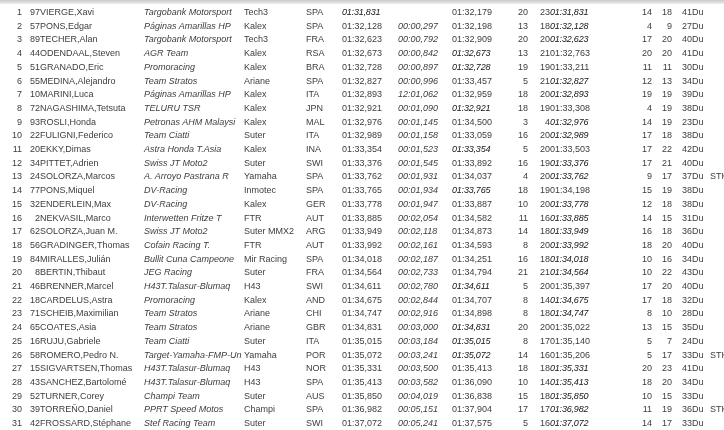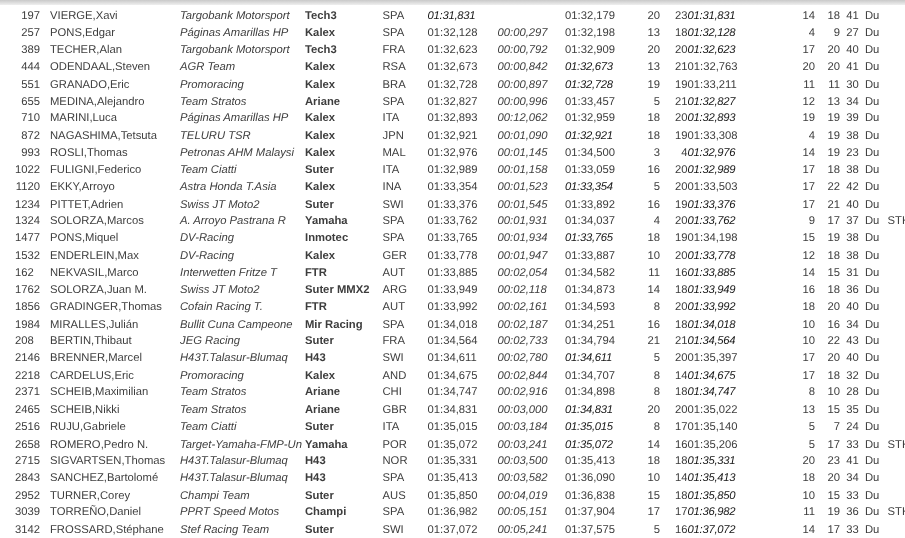--- a/index.html
+++ b/index.html
@@ -17,34 +17,34 @@
     border-collapse:collapse;table-layout:fixed;
     width:724px;margin-top:1px;
   }
   table.results td{
     font-size:9px;color:#3d3d3d;
     height:13.7px;line-height:13.7px;
     white-space:nowrap;overflow:visible;
     padding:0;vertical-align:middle;
   }
   td.c-pos{text-align:right;padding-right:4px;}
-  td.c-num{}
+  td.c-num{text-align:right;}
   td.c-name{padding-left:6px;}
   td.c-team{padding-left:12px;font-style:italic;}
-  td.c-machine{padding-left:16px;font-weight:bold;}
+  td.c-machine{padding-left:16px;}
   td.c-nat{padding-left:22px;}
   td.c-best{padding-left:22px;}
   td.c-gap{padding-left:28px;font-style:italic;}
   td.c-t1{padding-left:8px;}
   td.c-n1{text-align:right;padding-right:2px;}
   td.c-n2{text-align:right;}
   td.c-t2{padding-left:32px;}
   td.c-n3{text-align:right;padding-right:2px;}
   td.c-n4{text-align:right;padding-right:2px;}
-  td.c-n5{text-align:center;padding-right:2px;}
+  td.c-n5{text-align:right;padding-right:2px;}
   td.c-tyre{padding-left:8px;}
   td.c-cls{font-size:8px;padding-left:2px;}
   td .hl{font-weight:normal;font-style:italic;color:#151515;letter-spacing:-0.2px;}
 </style>
 </head>
 <body>
 
 <div class="header-strip"></div>
 
 <table class="results">
@@ -183,21 +183,21 @@
         <td class="c-cls"><span></span></td>
       </tr>
       <tr>
         <td class="c-pos"><span>7</span></td>
         <td class="c-num"><span>10</span></td>
         <td class="c-name"><span>MARINI,Luca</span></td>
         <td class="c-team"><span>Páginas Amarillas HP</span></td>
         <td class="c-machine"><span>Kalex</span></td>
         <td class="c-nat"><span>ITA</span></td>
         <td class="c-best"><span>01:32,893</span></td>
-        <td class="c-gap"><span>00:12,062</span></td>
+        <td class="c-gap"><span>12:01,062</span></td>
         <td class="c-t1"><span>01:32,959</span></td>
         <td class="c-n1"><span>18</span></td>
         <td class="c-n2"><span>20</span></td>
         <td class="c-t2"><span class="hl">01:32,893</span></td>
         <td class="c-n3"><span>19</span></td>
         <td class="c-n4"><span>19</span></td>
         <td class="c-n5"><span>39</span></td>
         <td class="c-tyre"><span>Du</span></td>
         <td class="c-cls"><span></span></td>
       </tr>
@@ -216,21 +216,21 @@
         <td class="c-t2"><span>01:33,308</span></td>
         <td class="c-n3"><span>4</span></td>
         <td class="c-n4"><span>19</span></td>
         <td class="c-n5"><span>38</span></td>
         <td class="c-tyre"><span>Du</span></td>
         <td class="c-cls"><span></span></td>
       </tr>
       <tr>
         <td class="c-pos"><span>9</span></td>
         <td class="c-num"><span>93</span></td>
-        <td class="c-name"><span>ROSLI,Thomas</span></td>
+        <td class="c-name"><span>ROSLI,Honda</span></td>
         <td class="c-team"><span>Petronas AHM Malaysi</span></td>
         <td class="c-machine"><span>Kalex</span></td>
         <td class="c-nat"><span>MAL</span></td>
         <td class="c-best"><span>01:32,976</span></td>
         <td class="c-gap"><span>00:01,145</span></td>
         <td class="c-t1"><span>01:34,500</span></td>
         <td class="c-n1"><span>3</span></td>
         <td class="c-n2"><span>4</span></td>
         <td class="c-t2"><span class="hl">01:32,976</span></td>
         <td class="c-n3"><span>14</span></td>
@@ -254,21 +254,21 @@
         <td class="c-t2"><span class="hl">01:32,989</span></td>
         <td class="c-n3"><span>17</span></td>
         <td class="c-n4"><span>18</span></td>
         <td class="c-n5"><span>38</span></td>
         <td class="c-tyre"><span>Du</span></td>
         <td class="c-cls"><span></span></td>
       </tr>
       <tr>
         <td class="c-pos"><span>11</span></td>
         <td class="c-num"><span>20</span></td>
-        <td class="c-name"><span>EKKY,Arroyo</span></td>
+        <td class="c-name"><span>EKKY,Dimas</span></td>
         <td class="c-team"><span>Astra Honda T.Asia</span></td>
         <td class="c-machine"><span>Kalex</span></td>
         <td class="c-nat"><span>INA</span></td>
         <td class="c-best"><span>01:33,354</span></td>
         <td class="c-gap"><span>00:01,523</span></td>
         <td class="c-t1"><span class="hl">01:33,354</span></td>
         <td class="c-n1"><span>5</span></td>
         <td class="c-n2"><span>20</span></td>
         <td class="c-t2"><span>01:33,503</span></td>
         <td class="c-n3"><span>17</span></td>
@@ -463,21 +463,21 @@
         <td class="c-t2"><span>01:35,397</span></td>
         <td class="c-n3"><span>17</span></td>
         <td class="c-n4"><span>20</span></td>
         <td class="c-n5"><span>40</span></td>
         <td class="c-tyre"><span>Du</span></td>
         <td class="c-cls"><span></span></td>
       </tr>
       <tr>
         <td class="c-pos"><span>22</span></td>
         <td class="c-num"><span>18</span></td>
-        <td class="c-name"><span>CARDELUS,Eric</span></td>
+        <td class="c-name"><span>CARDELUS,Astra</span></td>
         <td class="c-team"><span>Promoracing</span></td>
         <td class="c-machine"><span>Kalex</span></td>
         <td class="c-nat"><span>AND</span></td>
         <td class="c-best"><span>01:34,675</span></td>
         <td class="c-gap"><span>00:02,844</span></td>
         <td class="c-t1"><span>01:34,707</span></td>
         <td class="c-n1"><span>8</span></td>
         <td class="c-n2"><span>14</span></td>
         <td class="c-t2"><span class="hl">01:34,675</span></td>
         <td class="c-n3"><span>17</span></td>
@@ -501,21 +501,21 @@
         <td class="c-t2"><span class="hl">01:34,747</span></td>
         <td class="c-n3"><span>8</span></td>
         <td class="c-n4"><span>10</span></td>
         <td class="c-n5"><span>28</span></td>
         <td class="c-tyre"><span>Du</span></td>
         <td class="c-cls"><span></span></td>
       </tr>
       <tr>
         <td class="c-pos"><span>24</span></td>
         <td class="c-num"><span>65</span></td>
-        <td class="c-name"><span>SCHEIB,Nikki</span></td>
+        <td class="c-name"><span>COATES,Asia</span></td>
         <td class="c-team"><span>Team Stratos</span></td>
         <td class="c-machine"><span>Ariane</span></td>
         <td class="c-nat"><span>GBR</span></td>
         <td class="c-best"><span>01:34,831</span></td>
         <td class="c-gap"><span>00:03,000</span></td>
         <td class="c-t1"><span class="hl">01:34,831</span></td>
         <td class="c-n1"><span>20</span></td>
         <td class="c-n2"><span>20</span></td>
         <td class="c-t2"><span>01:35,022</span></td>
         <td class="c-n3"><span>13</span></td>

